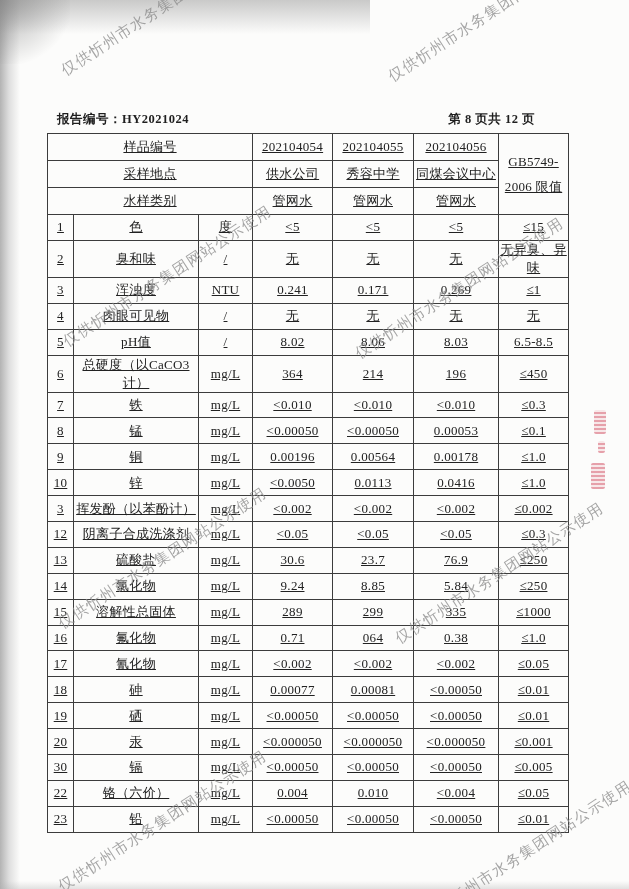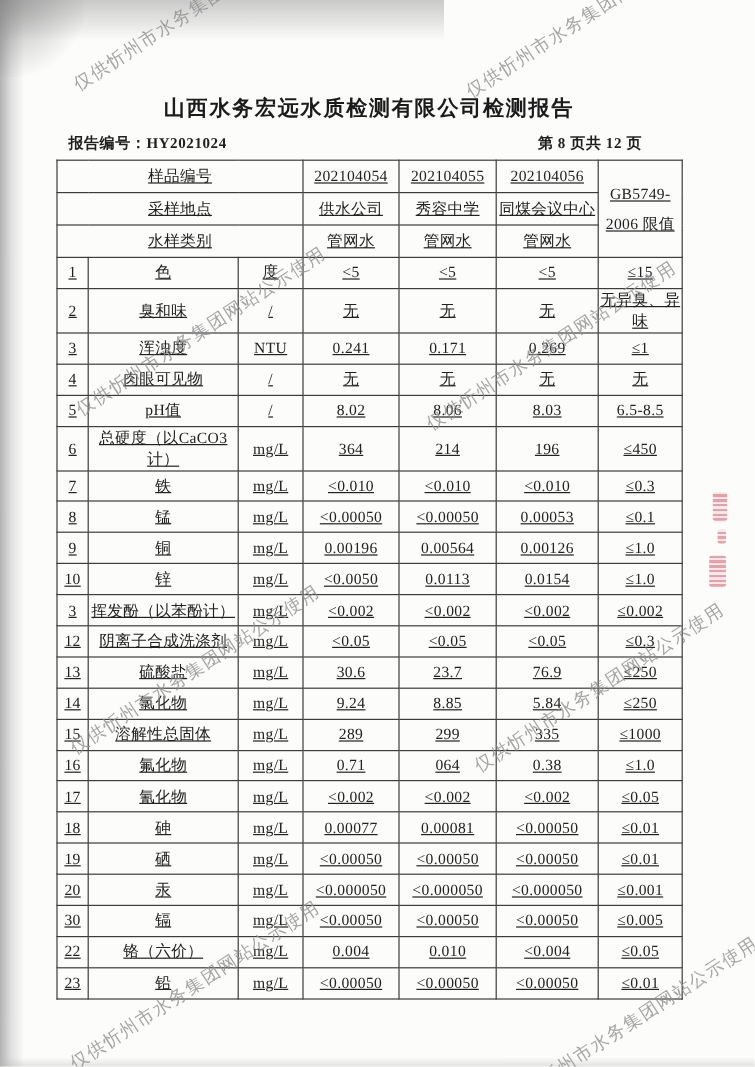--- a/index.html
+++ b/index.html
@@ -73,21 +73,20 @@
 
   <div class="wm wmA">仅供忻州市水务集团网站公示使用</div>
   <div class="wm wmB">仅供忻州市水务集团网站公示使用</div>
   <div class="wm wmC">仅供忻州市水务集团网站公示使用</div>
   <div class="wm wmD">仅供忻州市水务集团网站公示使用</div>
   <div class="wm wmE">仅供忻州市水务集团网站公示使用</div>
   <div class="wm wmF">仅供忻州市水务集团网站公示使用</div>
   <div class="wm wmG">仅供忻州市水务集团网站公示使用</div>
   <div class="wm wmH">仅供忻州市水务集团网站公示使用</div>
 
-  <div class="doc-title">山西水务宏远水质检测有限公司检测报告</div>
   <div class="report-row">
     <span>报告编号：HY2021024</span>
     <span>第 8 页共 12 页</span>
   </div>
 
   <table class="report">
     <colgroup>
       <col style="width:26px">
         <col style="width:125px">
         <col style="width:54px">
@@ -200,31 +199,31 @@
       <td class="c-val">0.00053</td>
       <td class="c-limit">≤0.1</td>
     </tr>
 
     <tr>
       <td class="c-no">9</td>
       <td class="c-item">铜</td>
       <td class="c-unit">mg/L</td>
       <td class="c-val">0.00196</td>
       <td class="c-val">0.00564</td>
-      <td class="c-val">0.00126</td>
+      <td class="c-val">0.00178</td>
       <td class="c-limit">≤1.0</td>
     </tr>
 
     <tr>
       <td class="c-no">10</td>
       <td class="c-item">锌</td>
       <td class="c-unit">mg/L</td>
       <td class="c-val">&lt;0.0050</td>
       <td class="c-val">0.0113</td>
-      <td class="c-val">0.0154</td>
+      <td class="c-val">0.0416</td>
       <td class="c-limit">≤1.0</td>
     </tr>
 
     <tr>
       <td class="c-no">3</td>
       <td class="c-item">挥发酚（以苯酚计）</td>
       <td class="c-unit">mg/L</td>
       <td class="c-val">&lt;0.002</td>
       <td class="c-val">&lt;0.002</td>
       <td class="c-val">&lt;0.002</td>

